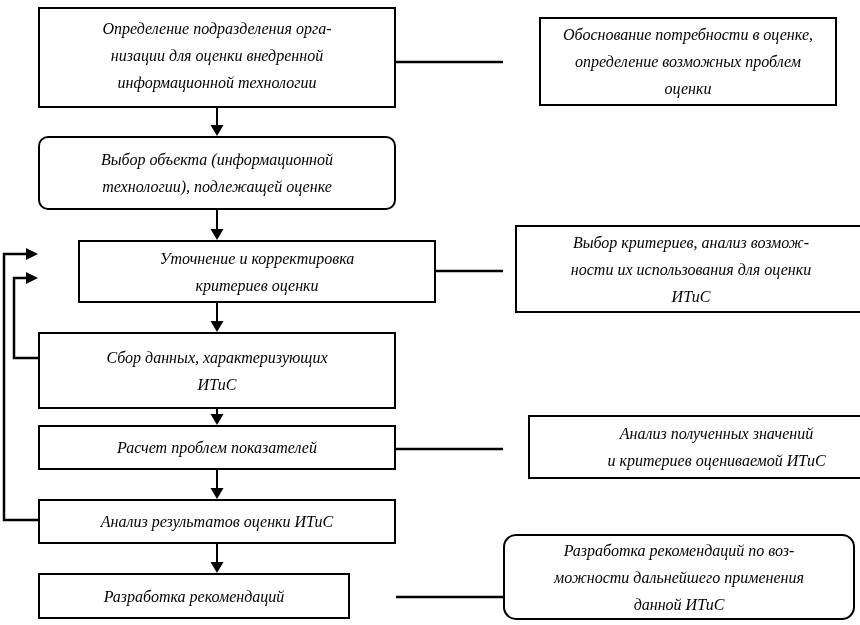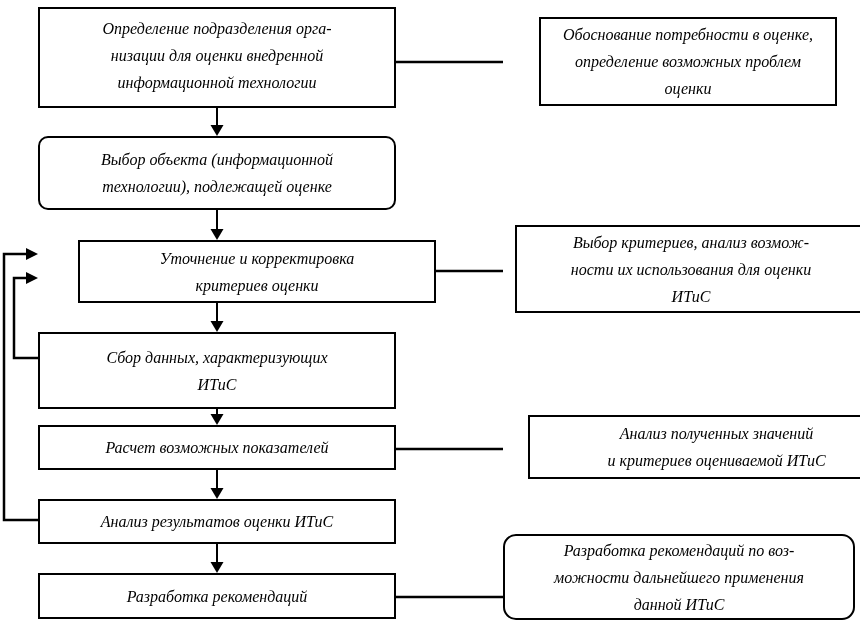--- a/index.html
+++ b/index.html
@@ -39,21 +39,21 @@
     line-height: 27px;
     font-style: italic;
   }
   
   .l1 { left: 38px; top: 7px;   width: 358px; height: 101px; align-items: flex-start; padding-top: 6px; }
   .l2 { left: 38px; top: 136px; width: 358px; height: 74px; border-radius: 10px; }
   .l3 { left: 38px; top: 240px; width: 358px; height: 63px; margin-left: 40px; }
   .l4 { left: 38px; top: 332px; width: 358px; height: 77px; }
   .l5 { left: 38px; top: 425px; width: 358px; height: 45px; }
   .l6 { left: 38px; top: 499px; width: 358px; height: 45px; justify-content: center; }
-  .l7 { left: 38px; top: 573px; width: 358px; height: 46px; }
+  .l7 { left: 38px; top: 573px; width: 312px; height: 46px; }
   
   .r1 { left: 503px; top: 17px;  width: 298px; height: 89px; margin-left: 36px; }
   .r2 { left: 503px; top: 225px; width: 352px; height: 88px; margin-left: 12px; }
   .r3 { left: 528px; top: 415px; width: 352px; height: 64px; padding-left: 25px; }
   .r4 { left: 503px; top: 534px; width: 352px; height: 86px; border-radius: 13px; }
 
   .stroke { stroke: #000000; fill: none; }
   .head   { fill: #000000; stroke: none; }
 </style>
 </head>
@@ -115,21 +115,21 @@
   </div>
   <div class="box l3">
     <div class="box-text">Уточнение и корректировка
 критериев оценки</div>
   </div>
   <div class="box l4">
     <div class="box-text">Сбор данных, характеризующих
 ИТиС</div>
   </div>
   <div class="box l5">
-    <div class="box-text">Расчет возможных показателей</div>
+    <div class="box-text">Расчет проблем показателей</div>
   </div>
   <div class="box l6">
     <div class="box-text">Анализ результатов оценки ИТиС</div>
   </div>
   <div class="box l7">
     <div class="box-text">Разработка рекомендаций</div>
   </div>
 
   <div class="box r1">
     <div class="box-text">Обоснование потребности в оценке,

